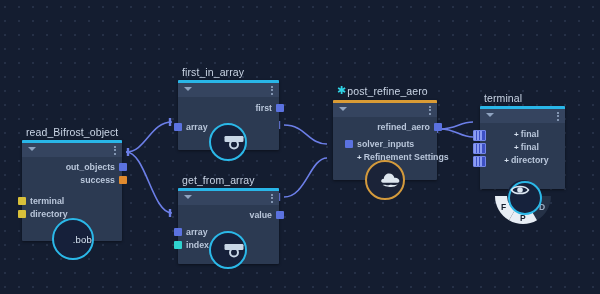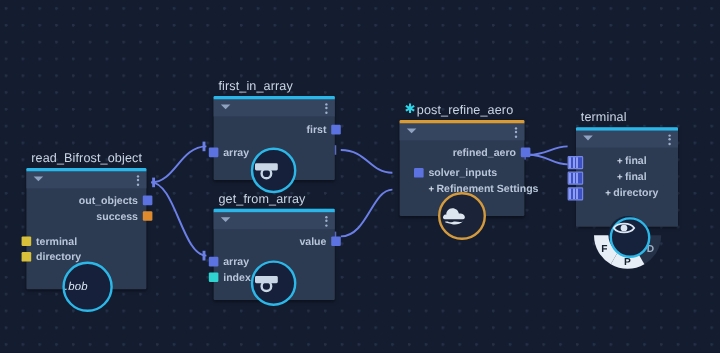--- a/index.html
+++ b/index.html
@@ -81,23 +81,22 @@
     background-image:linear-gradient(90deg,
       #8b9cf2 0 1.6px,#3d50c4 1.6px 3.2px,
       #8b9cf2 3.2px 4.8px,#3d50c4 4.8px 6.4px,
       #8b9cf2 6.4px 8px,#3d50c4 8px 11px);
     border:1px solid #7486e8;border-radius:1px;
   }
 
   
   .badge{
     position:absolute;border-radius:50%;
-    display:flex;align-items:center;justify-content:flex-start;
+    display:flex;align-items:center;justify-content:flex-end;
     box-sizing:border-box;
-    font-style:italic;
   }
   .badge-ring{
     border:2.5px solid #2bb8e8;
     background:#16203a;
   }
   .badge-ring.orange{border-color:#d49a3c;background:#1b2338;}
   .badge-text{font-size:9.5px;color:#d9e5f2;letter-spacing:.2px;}
 
   
   .dial{position:absolute;width:64px;height:64px;}
@@ -211,21 +210,21 @@
     </div>
     <div class="badge badge-ring" style="left:31px;top:43px;width:38px;height:38px;">
       <svg width="22" height="16" viewBox="0 0 22 16">
         <rect x="1.5" y="2" width="19" height="6" rx="1.2" fill="#c8d6e6"></rect>
         <circle cx="11" cy="10.5" r="4" fill="none" stroke="#c8d6e6" stroke-width="2"></circle>
         <circle cx="11" cy="10.5" r="1.6" fill="#16203a"></circle>
       </svg>
     </div>
   </div>
 
-  <div class="node" style="left:178px;top:174px;width:101px;">
+  <div class="node" style="left:178px;top:188px;width:101px;">
     <div class="node-title">
       <span>get_from_array</span>
     </div>
     <div class="node-box">
       <div class="accent"></div>
       <div class="node-header">
         <span class="caret"></span>
         <span class="kebab">
             <i></i>
             <i></i>

